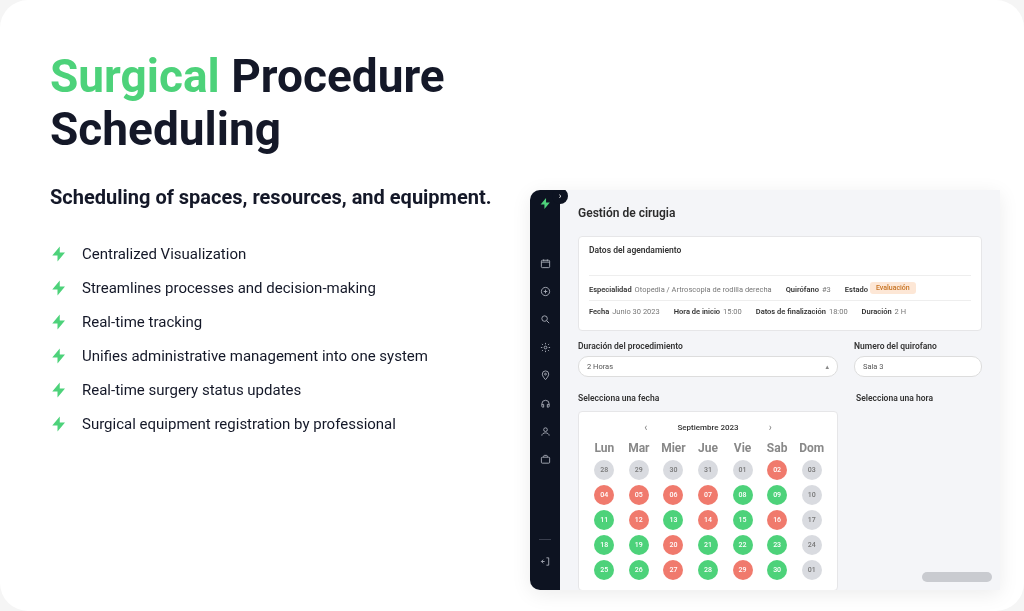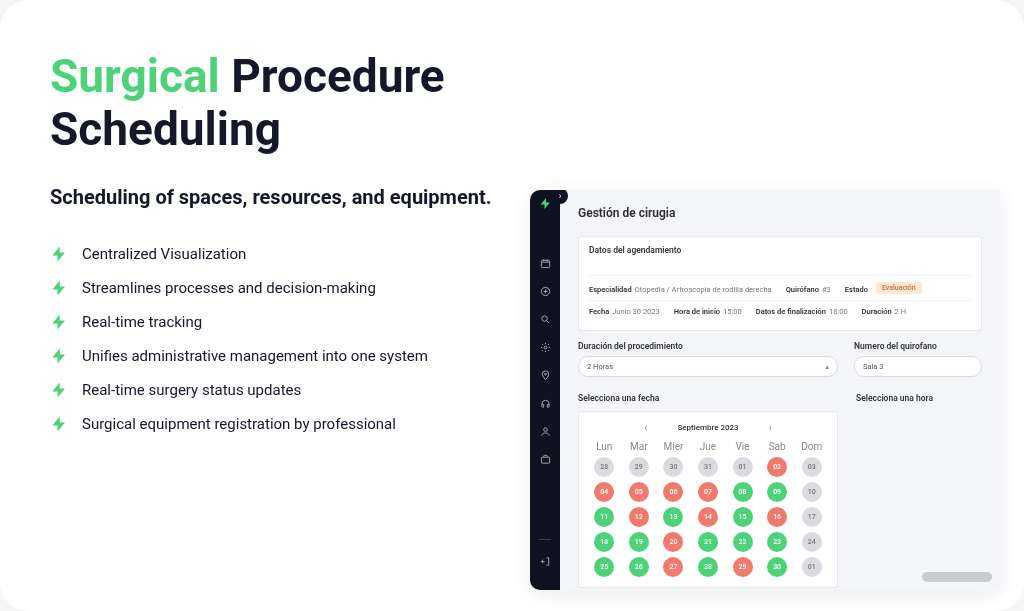--- a/index.html
+++ b/index.html
@@ -175,21 +175,21 @@
   margin-bottom: 8px;
   font-weight: 500;
 }
 .cal-header .nav { color: #888; cursor: pointer; font-size: 10px; }
 .cal-grid {
   display: grid;
   grid-template-columns: repeat(7, 1fr);
   gap: 5px 8px;
   justify-items: center;
 }
-.cal-grid .dow { font-size: 10px; color: #888; font-weight: 400; }
+.cal-grid .dow { font-size: 12px; color: #888; font-weight: 700; }
 .cal-grid .day {
   width: 20px;
   height: 20px;
   border-radius: 50%;
   display: flex;
   align-items: center;
   justify-content: center;
   font-size: 7px;
   font-weight: 500;
 }
@@ -331,21 +331,21 @@
           <div class="title">Datos del agendamiento</div>
           <div class="row">
             <div class="group">
                 <span class="label">Especialidad</span>
                 <span class="val">Otopedia / Artroscopia de rodilla derecha</span>
               </div>
             <div class="group">
                 <span class="label">Quirófano</span>
                 <span class="val">#3</span>
               </div>
-            <div class="group" style="gap:8px">
+            <div class="group" style="gap:2px">
                 <span class="label">Estado</span>
                 <span class="badge">Evaluación</span>
               </div>
           </div>
           <div class="row">
             <div class="group">
                 <span class="label">Fecha</span>
                 <span class="val">Junio 30 2023</span>
               </div>
             <div class="group">

